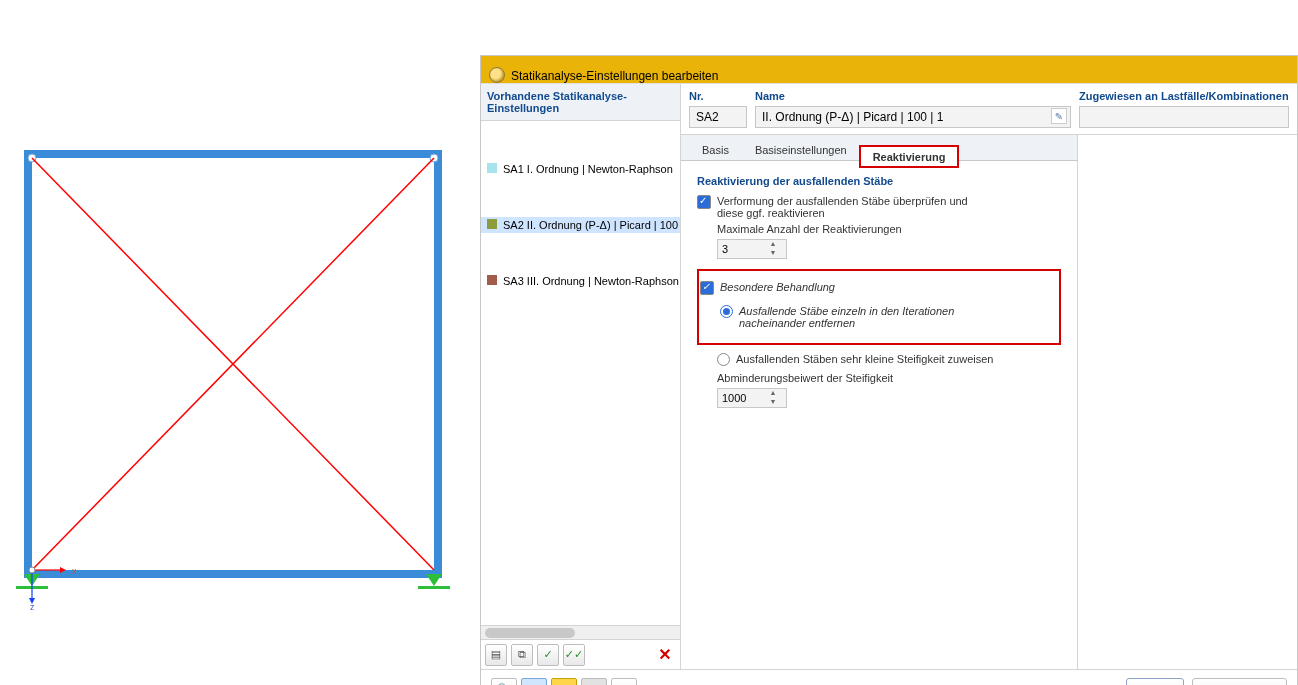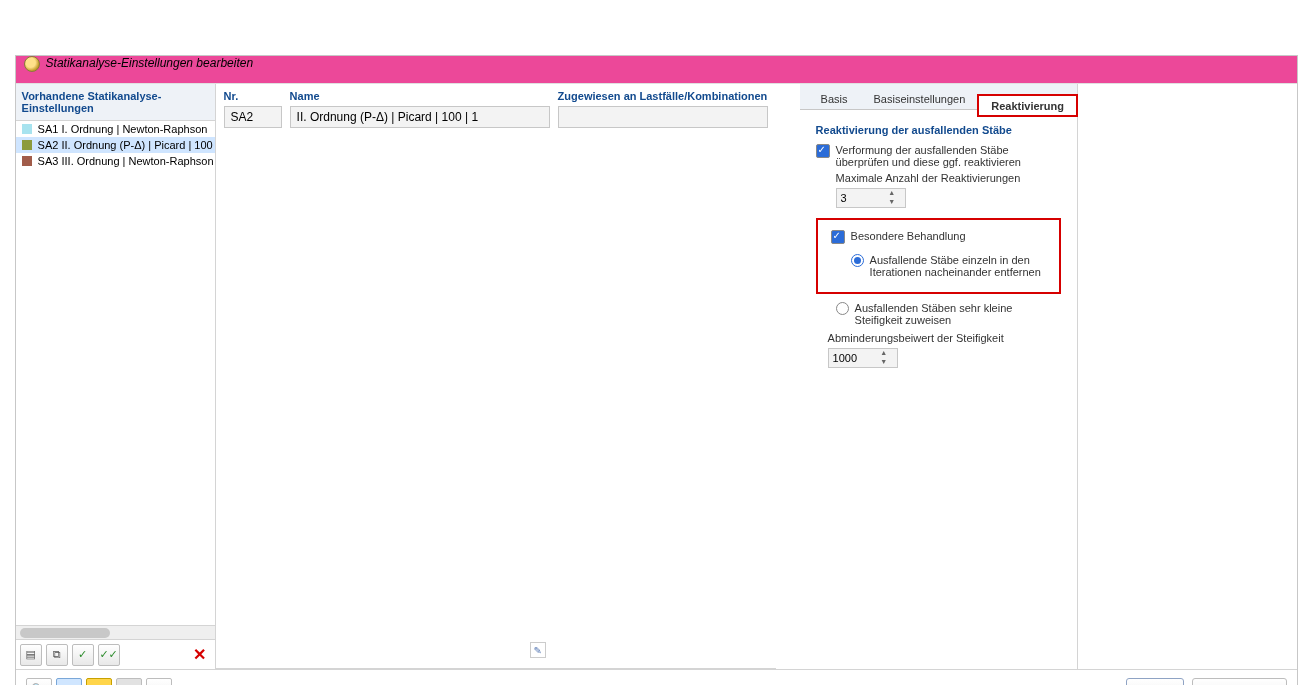--- a/index.html
+++ b/index.html
@@ -1,34 +1,34 @@
 <!DOCTYPE html>
 <html><head>
 <meta charset="utf-8">
 <style>
   * { box-sizing: border-box; font-family: "Segoe UI", Arial, sans-serif; }
   body { margin: 0; width: 1298px; height: 685px; background: #fff; overflow: hidden; display: flex; }
   .left-pane { width: 480px; height: 100%; position: relative; background: #fff; }
   .diagram { position: absolute; left: 10px; top: 140px; }
   .dialog { flex: 1; height: 655px; margin-top: 55px; border: 1px solid #c7c7c7; background: #f8f8f8; position: relative; display: flex; flex-direction: column; }
-  .dlg-title { height: 28px; display: flex; align-items: flex-start; padding: 0 8px; font-size: 12px; background: #ec4899; border-bottom: 1px solid #e0e0e0; font-style: italic; }
+  .dlg-title { height: 28px; display: flex; align-items: flex-end; padding: 0 8px; font-size: 12px; background: #eab308; border-bottom: 1px solid #e0e0e0; }
   .dlg-title .icon { width: 16px; height: 16px; margin-right: 6px; background: radial-gradient(circle at 40% 40%, #ffe08a 40%, #c49b2a 70%); border-radius: 50%; border:1px solid #8a7a3a;}
   .dlg-body { flex: 1; display: flex; overflow: hidden; }
   .sidebar { width: 200px; border-right: 1px solid #d4d4d4; background: #fff; display: flex; flex-direction: column; }
   .sidebar-header { font-size: 11px; font-weight: 600; padding: 6px 6px; color: #124a8e; background: #eef2f7; border-bottom: 1px solid #d4d4d4; }
   .sa-list { flex: 1; overflow: auto; font-size: 11px; }
-  .sa-item { display: flex; align-items: center; padding: 2px 6px; cursor: pointer; white-space: nowrap; overflow: hidden; text-overflow: ellipsis; }
+  .sa-item { display: flex; padding: 2px 6px; cursor: pointer; white-space: nowrap; overflow: hidden; text-overflow: ellipsis; margin-top: 40px; }
   .sa-item.selected { background: #cfe5ff; }
   .swatch { width: 10px; height: 10px; margin-right: 6px; flex-shrink: 0; }
   .sidebar-scroll { height: 14px; background: #efefef; border-top: 1px solid #d4d4d4; position: relative; }
   .sidebar-scroll .thumb { position: absolute; left: 4px; top: 2px; width: 90px; height: 10px; background: #c8c8c8; border-radius: 5px; }
   .sidebar-tools { height: 30px; border-top: 1px solid #d4d4d4; display: flex; align-items: center; padding: 0 4px; gap: 4px; }
   .tbtn { width: 22px; height: 22px; border: 1px solid #bdbdbd; background: linear-gradient(#fff,#e8e8e8); border-radius: 2px; display:flex;align-items:center;justify-content:center;font-size:11px;color:#555;cursor:pointer;}
   .tbtn.red { color: #d60000; font-weight: bold; border:none; background:none; font-size:16px; margin-left:auto;}
-  .main { flex: 1; display: flex; flex-direction: row; background: #fff; gap: 24px; }
+  .main { flex: 1; display: flex; flex-direction: column; background: #fff; }
   .top-fields { display: flex; gap: 8px; padding: 6px 8px 6px 8px; border-bottom: 1px solid #d4d4d4; background: #fff; }
   .field-group { display: flex; flex-direction: column; }
   .field-label { font-size: 11px; font-weight: 600; color: #124a8e; padding-bottom: 4px; }
   .field-input { height: 22px; font-size: 12px; border: 1px solid #c7c7c7; background: #f3f3f3; padding: 0 6px; display:flex; align-items:center; }
   .nr-group { width: 58px; }
   .name-group { flex: 1; min-width: 260px; position: relative; }
   .name-group .edit-icon { position:absolute; right:4px; bottom:4px; width:16px;height:16px; border:1px solid #ccc; background:#fff; display:flex;align-items:center;justify-content:center;font-size:10px;color:#5a7bb5;cursor:pointer;}
   .assign-group { width: 210px; }
   .tabstrip { display: flex; align-items: flex-end; background: #eef2f7; border-bottom: 1px solid #c7c7c7; padding-left: 8px; height: 26px; font-size: 11px; }
   .tab { padding: 4px 12px; border: 1px solid transparent; border-bottom: none; cursor: pointer; color: #333; }
@@ -40,21 +40,21 @@
   .check { width: 14px; height: 14px; border: 1px solid #888; border-radius: 2px; margin-right: 6px; background:#2b6cd8; position:relative; flex-shrink:0;}
   .check.checked::after{content:"✓"; color:#fff; font-size:10px; position:absolute; left:1px; top:-1px;}
   .radio { width: 13px; height: 13px; border: 1px solid #888; border-radius: 50%; margin-right: 6px; background:#fff; position:relative; flex-shrink:0;}
   .radio.selected{border-color:#2b6cd8;}
   .radio.selected::after{content:""; position:absolute; left:2px; top:2px; width:7px; height:7px; border-radius:50%; background:#2b6cd8;}
   .sublabel { font-size: 11px; color: #333; }
   .spinner { display:flex; align-items:center; border:1px solid #c7c7c7; background:#f3f3f3; height:20px; width:70px; margin-top:4px;}
   .spinner input{ border:none; background:transparent; width:48px; font-size:11px; padding:0 4px; outline:none;}
   .spinner .spins{width:14px;display:flex;flex-direction:column;}
   .spinner .spins div{height:9px;font-size:7px;line-height:7px;text-align:center;color:#666;cursor:pointer;}
-  .highlight-box { border: 2px solid #d60000; padding: 6px 8px 10px 13px; margin-top: 10px; }
+  .highlight-box { border: 2px solid #d60000; padding: 6px 8px 10px 1px; margin-top: 10px; font-style: italic; }
   .bottom-bar { height: 40px; border-top: 1px solid #d4d4d4; display: flex; align-items: center; padding: 0 10px; background: #fff; }
   .bottom-left-icons { display:flex; gap:4px; }
   .bicon{ width:26px;height:24px;border:1px solid #bdbdbd;border-radius:2px;background:linear-gradient(#fff,#eee);display:flex;align-items:center;justify-content:center;font-size:11px;color:#555;cursor:pointer;}
   .bicon.yellow{background:#ffd54a;border-color:#c7a100;}
   .bicon.blue{background:#d0e6ff;border-color:#7aa7d8;color:#2b5aa0;}
   .bicon.gray{background:#e2e2e2;}
   .btn { height: 24px; padding: 0 20px; font-size: 11px; border: 1px solid #bdbdbd; background: linear-gradient(#fff,#eee); border-radius: 3px; cursor: pointer; margin-left: 8px;}
   .btn.primary{ border-color:#8fa3c4; }
   .spacer{flex:1;}
   .assign-body { flex:1; }
@@ -184,21 +184,21 @@
               <div class="row" style="margin-left:20px; margin-top:10px;">
                 <span class="radio selected"></span>
                 <span class="sublabel" style="max-width:260px">Ausfallende Stäbe einzeln in den Iterationen nacheinander entfernen</span>
               </div>
             </div>
 
             <div class="row" style="margin-left:20px; margin-top:8px;">
               <span class="radio"></span>
               <span class="sublabel">Ausfallenden Stäben sehr kleine Steifigkeit zuweisen</span>
             </div>
-            <div style="margin-left:12px; margin-top:6px;">
+            <div style="margin-left:20px; margin-top:6px;">
               <div class="sublabel">Abminderungsbeiwert der Steifigkeit</div>
               <div class="spinner">
                 <input value="1000" style="">
                 <div class="spins">
                     <div>▲</div>
                     <div>▼</div>
                   </div>
               </div>
             </div>
           </div>

